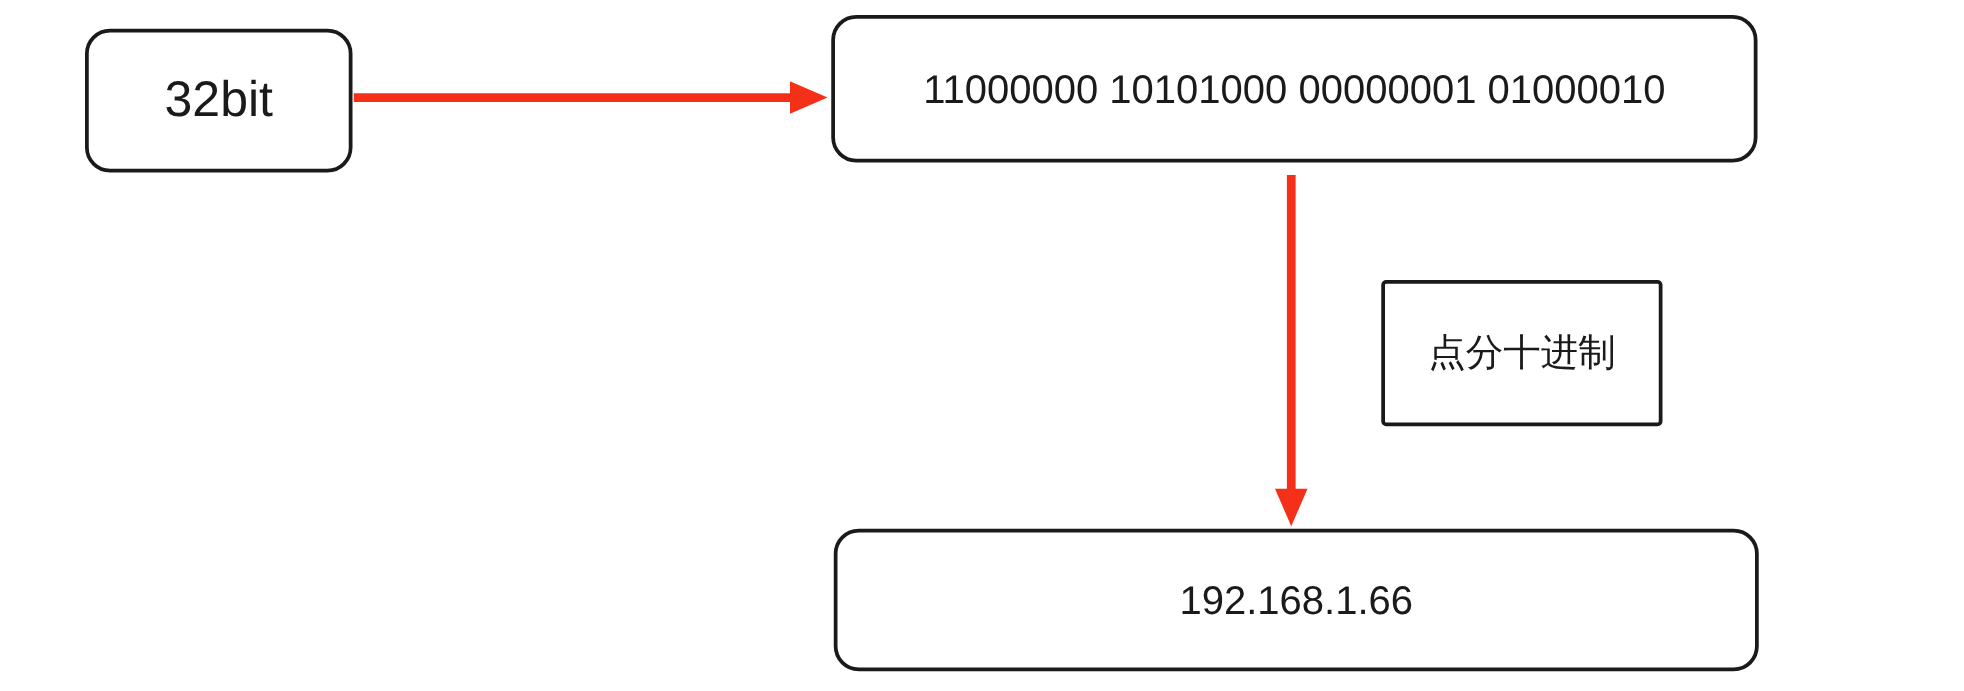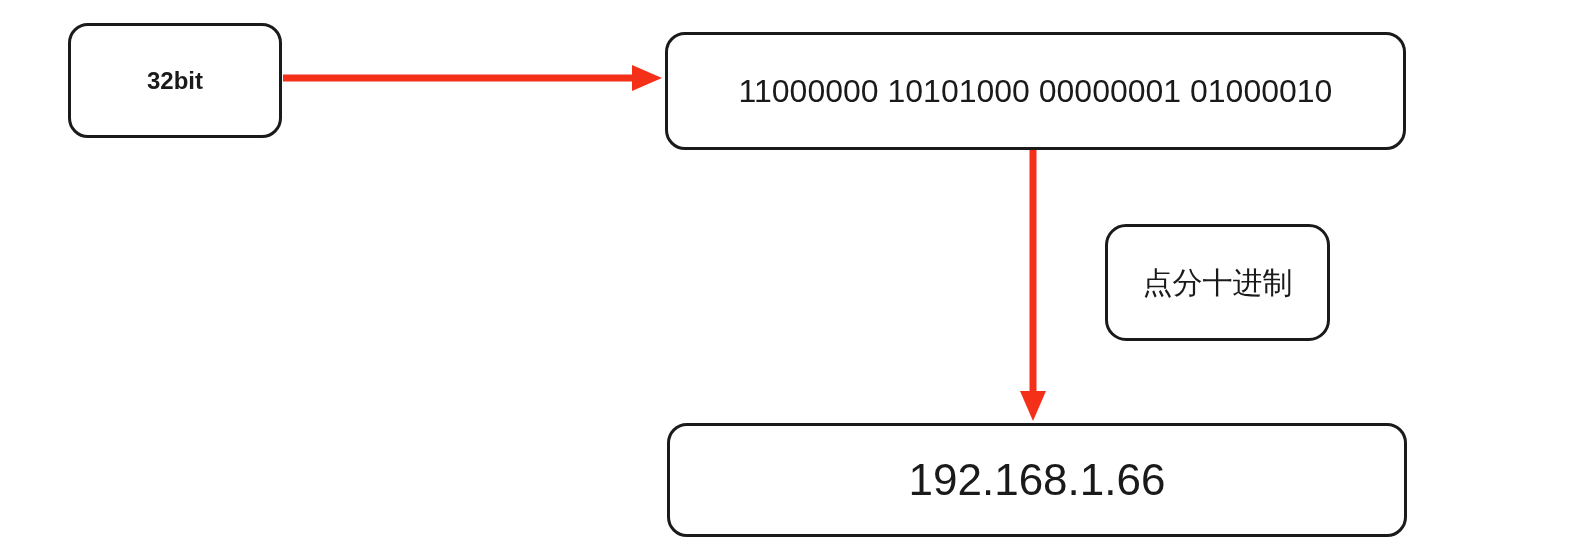--- a/index.html
+++ b/index.html
@@ -28,24 +28,24 @@
     background: var(--bg-color);
     display: flex;
     flex-direction: column;
     align-items: center;
     justify-content: center;
     text-align: center;
     font-size: 31px;
     line-height: 1.32;
     white-space: nowrap;
   }
-  .node-bits    { left: 68px;  top: 23px;  width: 214px; height: 115px; font-size: 24px; font-weight: bold; }
-  .node-binary  { left: 665px; top: 32px;  width: 741px; height: 118px; font-size: 32px; }
-  .node-label   { left: 1105px; top: 224px; width: 225px; height: 117px; font-size: 30px; border-radius: 21px; }
-  .node-decimal { left: 667px; top: 423px; width: 740px; height: 114px; font-size: 44px; }
+  .node-bits    { left: 68px;  top: 23px;  width: 214px; height: 115px; font-size: 40px; }
+  .node-binary  { left: 665px; top: 12px;  width: 741px; height: 118px; font-size: 32px; }
+  .node-label   { left: 1105px; top: 224px; width: 225px; height: 117px; font-size: 30px; border-radius: 4px; }
+  .node-decimal { left: 667px; top: 423px; width: 740px; height: 114px; font-size: 32px; }
   .arrows {
     position: absolute;
     left: 0; top: 0;
     width: 1571px;
     height: 553px;
     pointer-events: none;
   }
   .arrow-line { stroke: var(--arrow-color); stroke-width: 7; fill: none; }
   .arrow-head { fill: var(--arrow-color); stroke: none; }
 </style>

